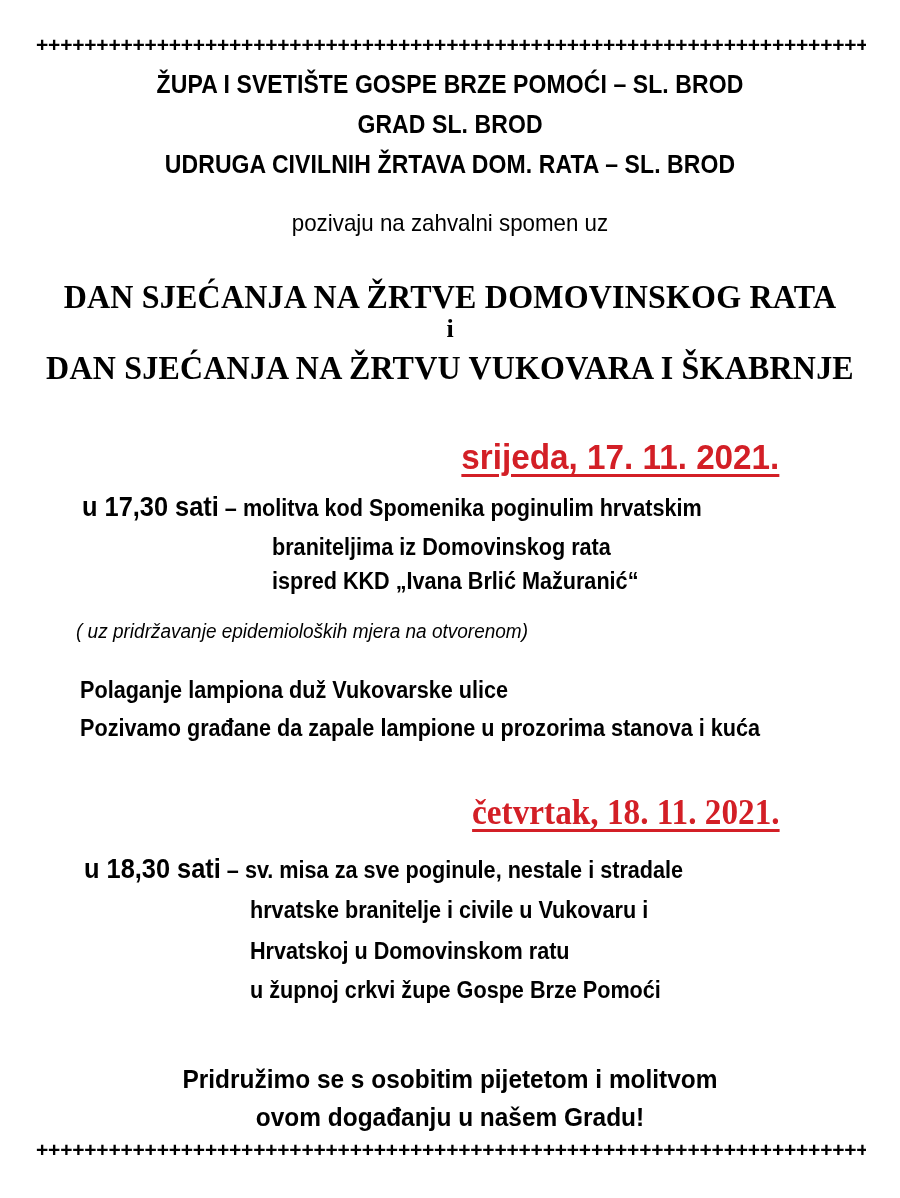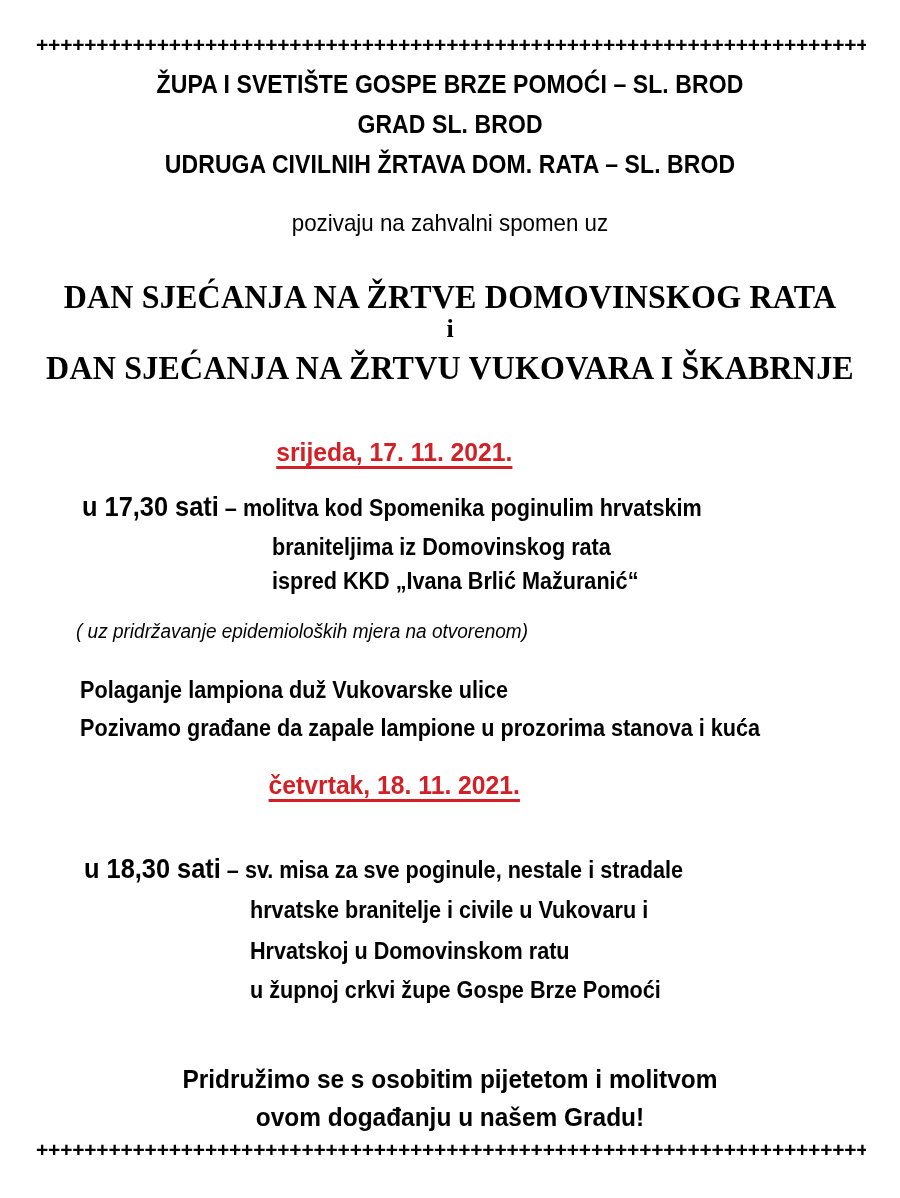--- a/index.html
+++ b/index.html
@@ -95,35 +95,35 @@
     font-weight: bold;
     font-size: 26px;
   }
   .title2 { top: 350px; }
 
   
   .date {
     position: absolute;
     left: 0;
     width: 788px;
-    text-align: center;
-    font-family: "Liberation Sans", sans-serif;
-    font-weight: bold;
-    font-size: 26px;
+    text-align: right;
+    font-family: "Liberation Sans", sans-serif;
+    font-weight: bold;
+    font-size: 35px;
     white-space: nowrap;
   }
   .date span {
     text-decoration: underline;
     text-underline-offset: 5px;
     text-decoration-thickness: 3px;
     display: inline-block;
     transform: scaleX(0.95);
   }
   .date1 { top: 437px; }
-  .date2 { top: 770px; }
+  .date2 { top: 793px; font-family: Liberation Serif, serif; }
 
   
   .line {
     position: absolute;
     font-family: "Liberation Sans", sans-serif;
     font-weight: bold;
     font-size: 23px;
     white-space: nowrap;
     transform: scaleX(0.94);
     transform-origin: left center;

